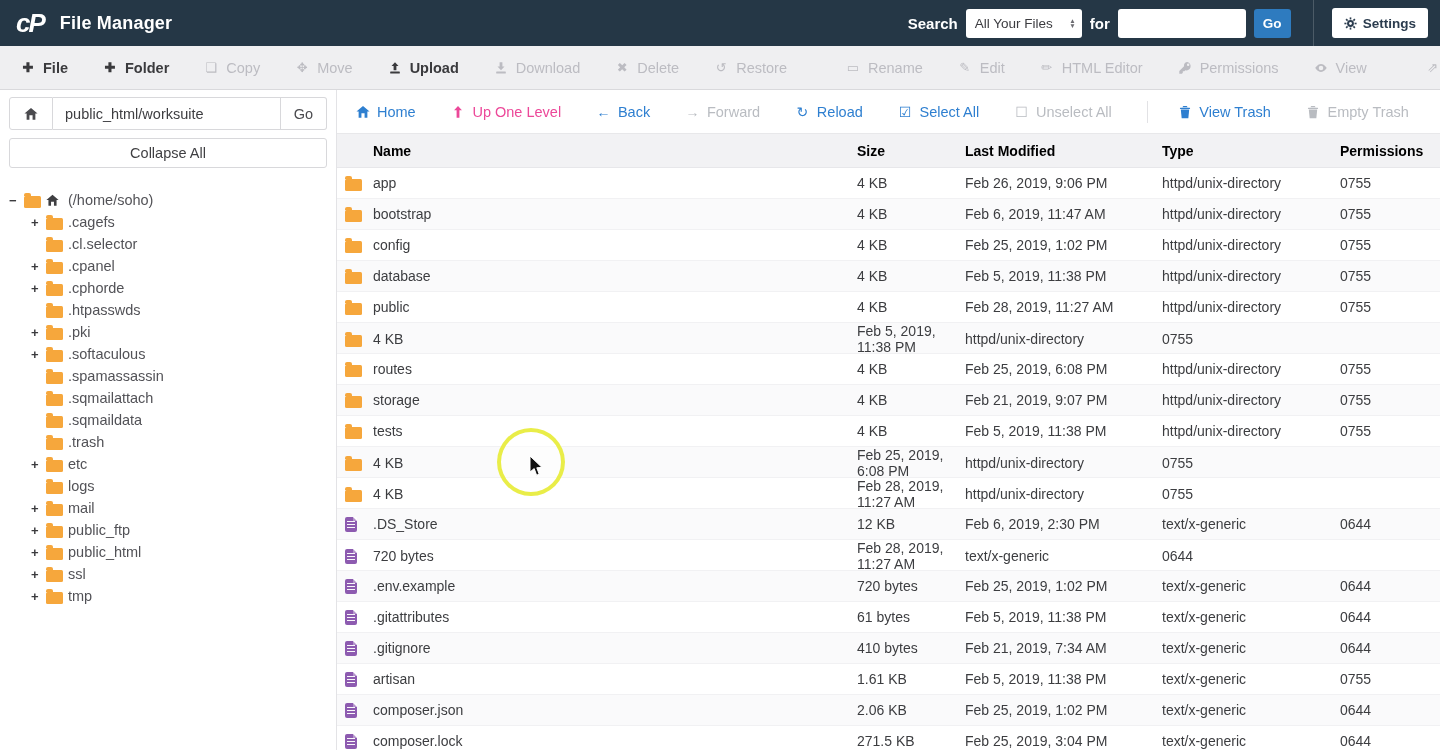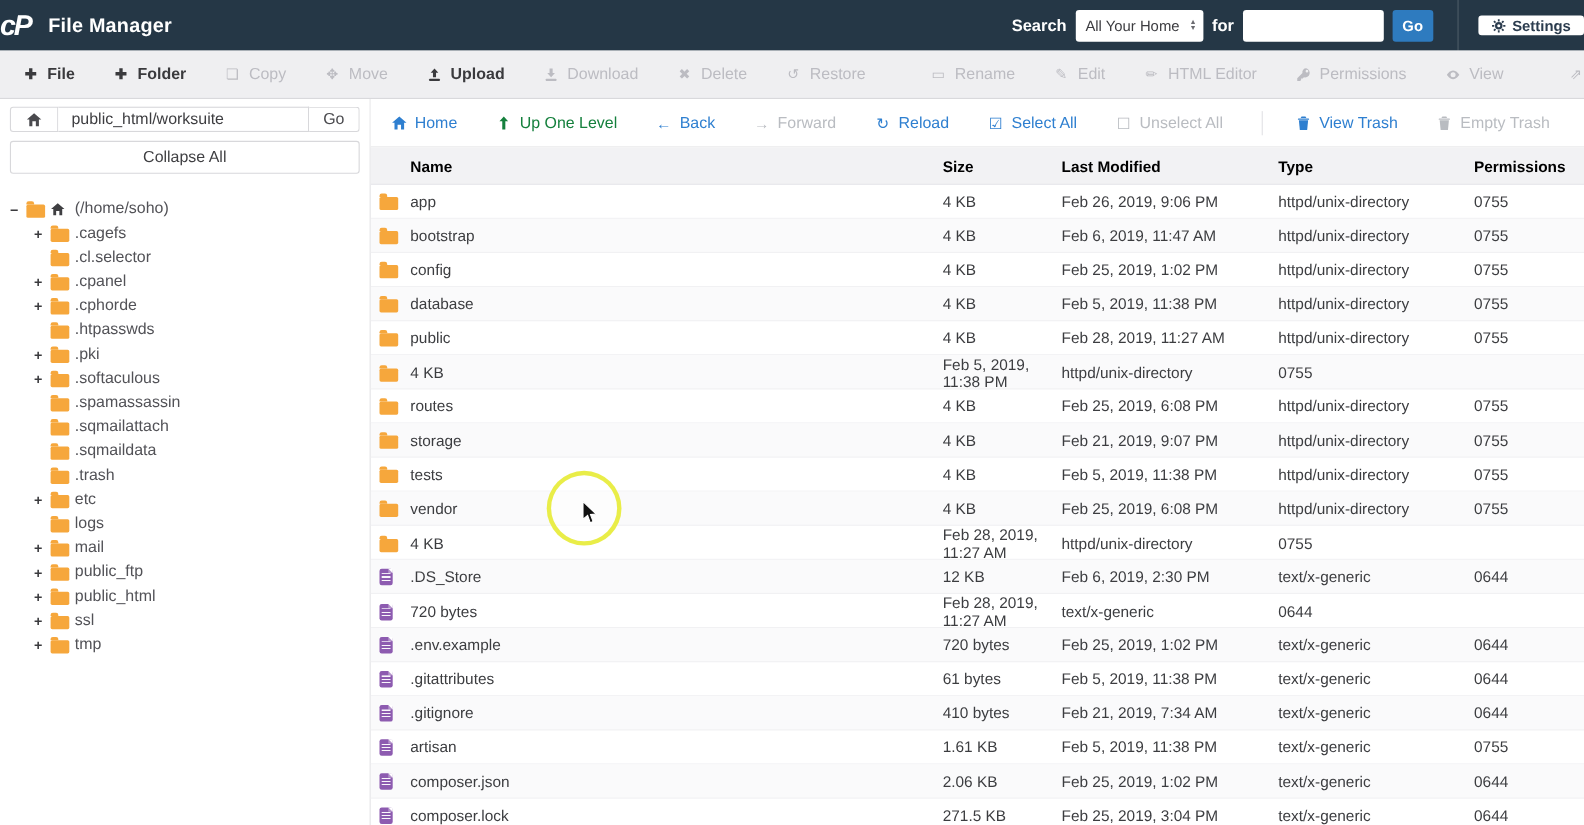--- a/index.html
+++ b/index.html
@@ -2,52 +2,52 @@
 <html><head>
 <meta charset="utf-8">
 <style>
   * { margin:0; padding:0; box-sizing:border-box; }
   html,body { width:1440px; height:750px; overflow:hidden; background:#fff;
               font-family:"Liberation Sans", sans-serif; }
   .app { display:flex; flex-direction:column; width:1440px; height:750px; position:relative; }
 
   
   .top-header { height:46px; background:#253746; display:flex; align-items:center;
-                color:#fff; flex-shrink:0; padding-left:0; }
+                color:#fff; flex-shrink:0; padding-left:16px; }
   .logo { font-size:26px; font-weight:800; letter-spacing:-2px; font-style:italic; }
   .app-title { font-size:18px; font-weight:600; margin-left:16px; letter-spacing:.2px; }
   .header-right { margin-left:auto; display:flex; align-items:center; gap:8px; height:100%; }
   .hdr-label { font-size:15px; font-weight:700; }
   .scope-select { background:#fff; color:#3c3c40; height:29px; width:116px; border-radius:3px;
                   display:flex; align-items:center; font-size:13.5px; padding:0 6px 0 9px; cursor:default; }
   .scope-select .txt { flex:1; }
   .stepper { display:flex; flex-direction:column; font-size:6.5px; color:#6b6b70; line-height:5px; }
   .search-for-input { height:29px; width:128px; border:none; border-radius:3px; padding:0 8px; font-size:14px; }
   .go-btn { height:29px; width:37px; background:#2e7bbf; border:none; border-radius:3px;
             color:#fff; font-size:13.5px; font-weight:700; cursor:pointer; }
   .hdr-divider { width:1px; height:46px; background:rgba(255,255,255,.18); margin:0 10px 0 14px; }
-  .settings-btn { height:18px; background:#fff; border:none; border-radius:3px; padding:0 12px;
+  .settings-btn { height:30px; background:#fff; border:none; border-radius:3px; padding:0 12px;
                   font-size:13.5px; font-weight:700; color:#2b3c4e; display:flex; align-items:center;
-                  gap:6px; cursor:pointer; }
+                  gap:6px; margin-right:12px; cursor:pointer; }
   .settings-btn svg { width:13px; height:13px; }
 
   
   .toolbar { height:44px; background:#efeff1; border-bottom:1px solid #d9d9dc; display:flex;
              align-items:center; padding-left:20px; flex-shrink:0; }
   .tb-item { display:flex; align-items:center; gap:7px; font-size:14.5px; color:#3a3a3d;
              font-weight:600; margin-right:34px; cursor:pointer; white-space:nowrap; }
   .tb-item .ticon { width:16px; text-align:center; font-size:13px; display:inline-flex; justify-content:center; }
   .tb-item .ticon svg { width:14px; height:14px; }
   .tb-item.disabled { color:#bcbcc2; cursor:default; font-weight:400; }
   .tb-divider { width:1px; height:22px; background:#dcdcdf; margin-right:24px; }
 
   
   .body-wrap { flex:1; display:flex; min-height:0; }
   .sidebar { width:337px; border-right:1px solid #e3e3e6; padding:7px 9px 0 9px; flex-shrink:0; background:#fff; }
-  .path-row { display:flex; height:23px; }
+  .path-row { display:flex; height:33px; }
   .home-btn { width:44px; border:1px solid #d8d8db; border-radius:3px 0 0 3px; background:#fff;
               display:flex; align-items:center; justify-content:center; color:#4a4a4e; cursor:pointer; }
   .home-btn svg { width:14px; height:14px; }
   .path-input { flex:1; border:1px solid #d8d8db; border-left:none; font-size:14.5px;
                 color:#3d3d40; padding:0 12px; min-width:0; }
   .path-go { width:46px; border:1px solid #d8d8db; border-left:none; border-radius:0 3px 3px 0;
              background:#fff; font-size:14.5px; color:#4a4a4e; cursor:pointer; }
   .collapse-btn { margin-top:8px; width:100%; height:30px; background:#fff; border:1px solid #d8d8db;
                   border-radius:3px; font-size:14.5px; color:#3f3f42; cursor:pointer; }
   .tree { margin-top:21px; font-size:14.5px; color:#525257; }
@@ -71,21 +71,21 @@
       border-width:0 4px 4px 0; border-color:#fff #fff rgba(255,255,255,.35) transparent; }
 
   
   .main { flex:1; display:flex; flex-direction:column; min-width:0; }
   .filenav { height:44px; display:flex; align-items:center; padding-left:18px; background:#fff;
              border-bottom:1px solid #e8e8ea;justify-content:space-between; }
   .nav-item { display:flex; align-items:center; gap:7px; font-size:14.5px; margin-right:31px;
               color:#2e7fd0; cursor:pointer; white-space:nowrap; }
   .nav-item .nicon { display:inline-flex; width:15px; justify-content:center; font-size:14px; }
   .nav-item .nicon svg { width:14px; height:14px; }
-  .nav-item.dark { color:#15803d; }
+  .nav-item.dark { color:#ec4899; }
   .nav-item.disabled { color:#b9bcc1; cursor:default; }
   .nav-divider { width:1px; height:22px; background:#e2e2e5; margin-right:26px; }
 
   .thead { height:34px; background:#f2f2f4; border-bottom:1px solid #e7e7ea; display:grid;
            grid-template-columns:28px 484px 108px 197px 178px 1fr; align-items:center;
            padding-left:8px; font-size:14px; font-weight:700; color:#000000; }
   .tbody { flex:1; overflow:hidden; }
   .trow { height:31px; display:grid; grid-template-columns:28px 484px 108px 197px 178px 1fr;
           align-items:center; padding-left:8px; font-size:14px; color:#3c3d40;
           border-bottom:1px solid #f1f1f3; cursor:default; }
@@ -102,21 +102,21 @@
 <body>
 
 <div class="app">
 
   <div class="top-header">
     <span class="logo">cP</span>
     <span class="app-title">File Manager</span>
     <div class="header-right">
       <span class="hdr-label">Search</span>
       <div class="scope-select">
-        <span class="txt">All Your Home</span>
+        <span class="txt">All Your Files</span>
         <span class="stepper">
             <span>▲</span>
             <span>▼</span>
           </span>
       </div>
       <span class="hdr-label">for</span>
       <input class="search-for-input" value="" style="">
       <button class="go-btn">Go</button>
       <div class="hdr-divider"></div>
       <button class="settings-btn">
@@ -493,21 +493,20 @@
             <span>tests</span>
             <span>4 KB</span>
             <span>Feb 5, 2019, 11:38 PM</span>
             <span>httpd/unix-directory</span>
             <span>0755</span>
           </div>
           <div class="trow">
             <span class="cell-icon">
               <span class="icon-folder"></span>
             </span>
-            <span>vendor</span>
             <span>4 KB</span>
             <span>Feb 25, 2019, 6:08 PM</span>
             <span>httpd/unix-directory</span>
             <span>0755</span>
           </div>
           <div class="trow">
             <span class="cell-icon">
               <span class="icon-folder"></span>
             </span>
             <span>4 KB</span>

